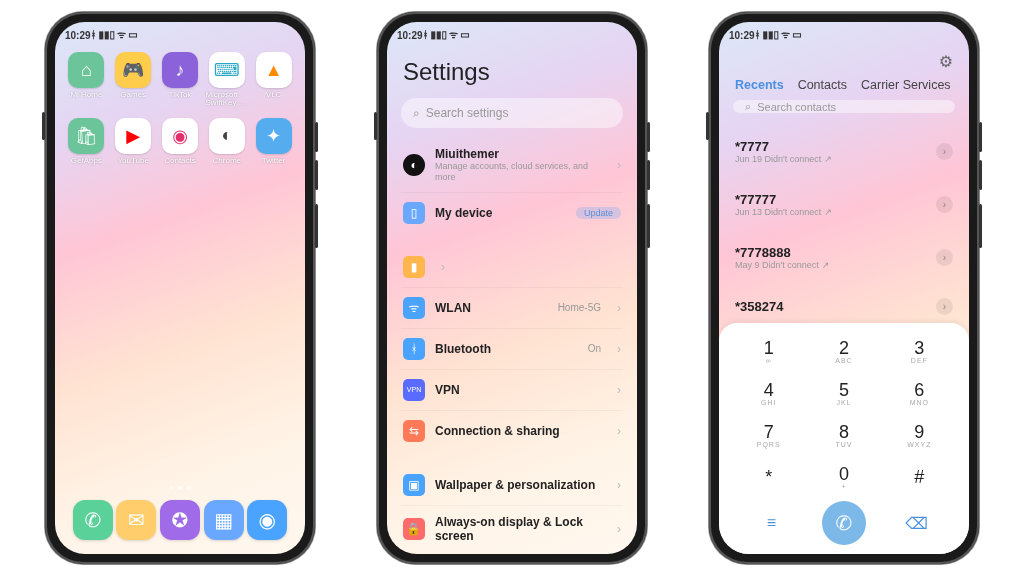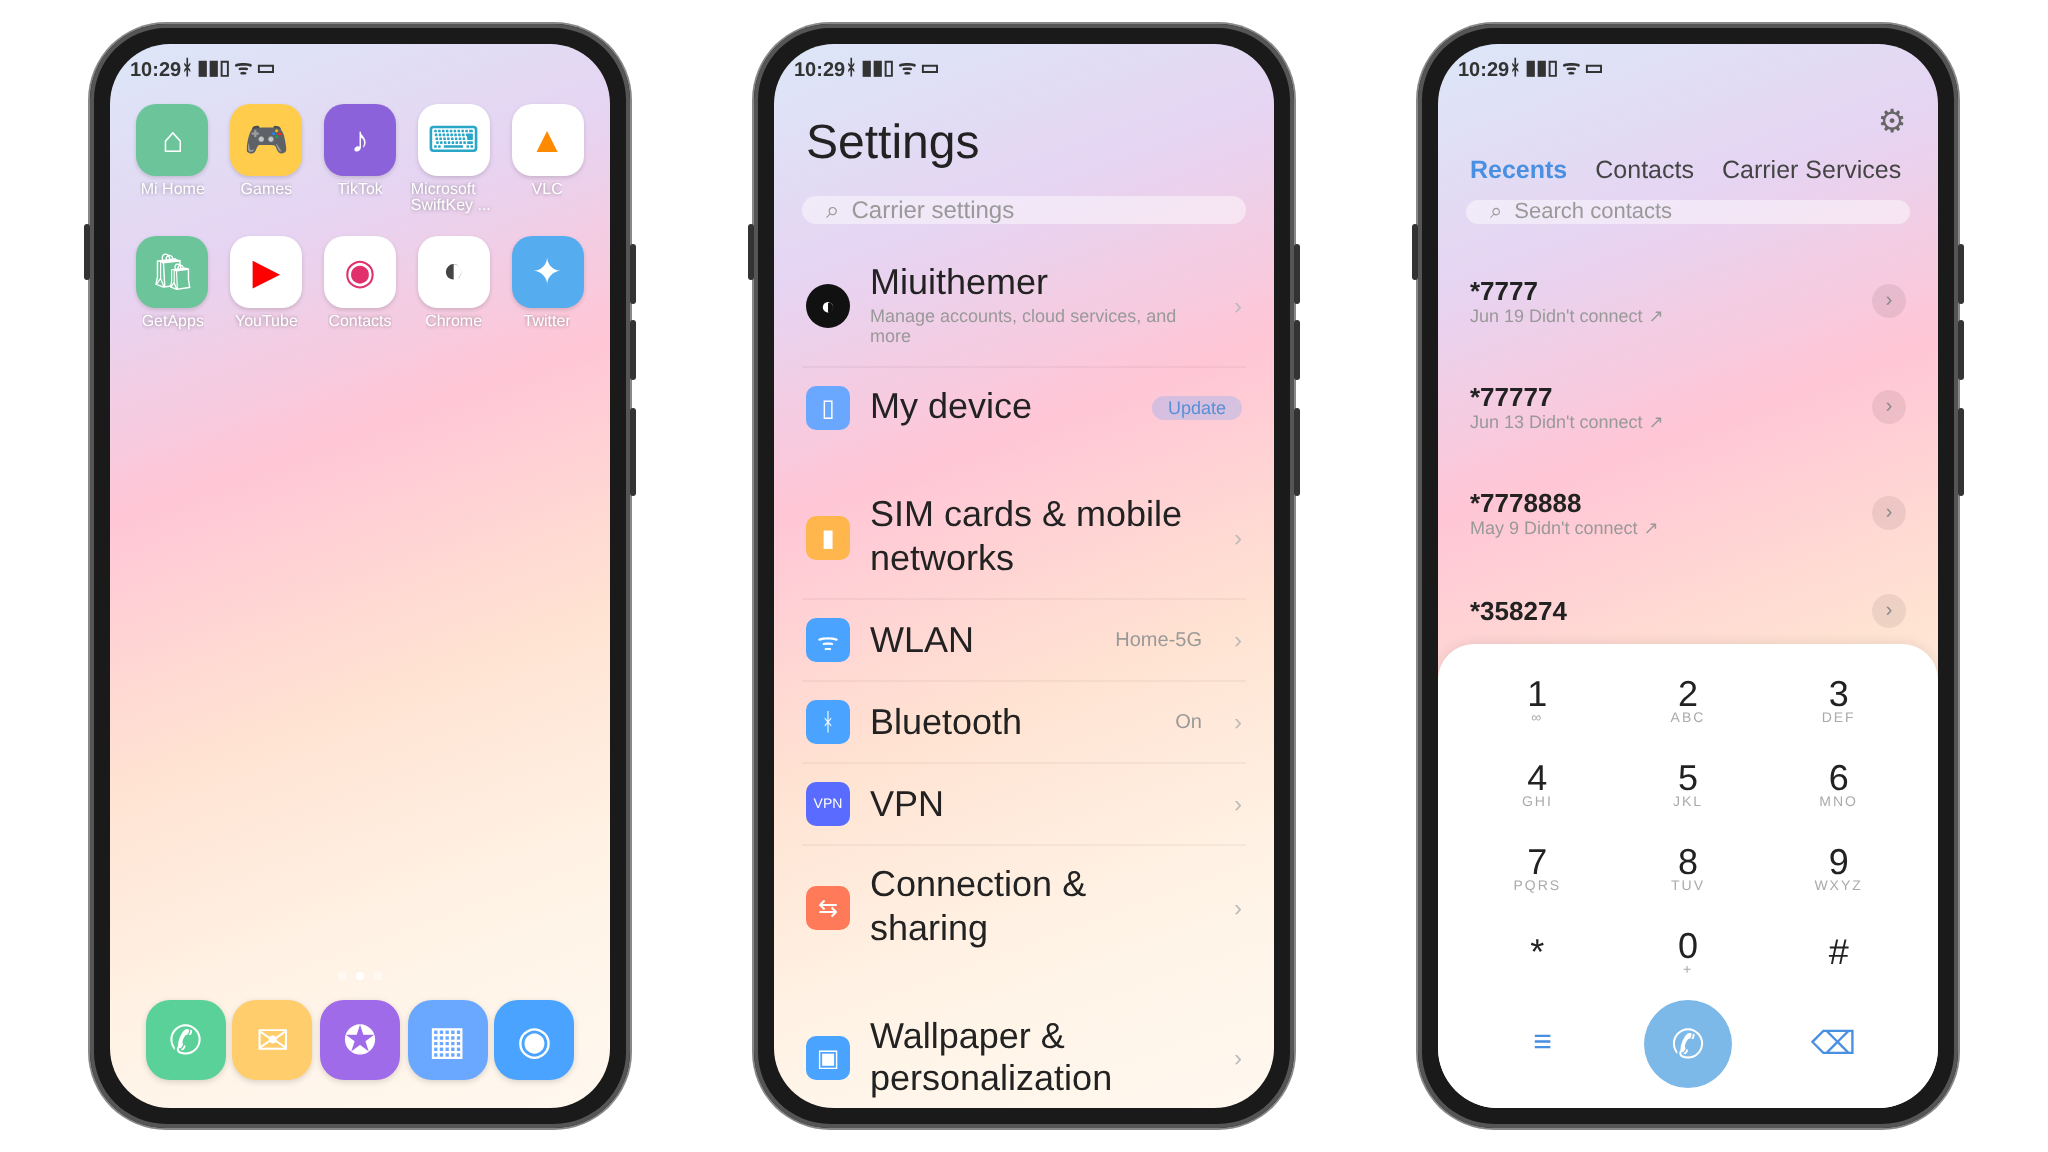--- a/index.html
+++ b/index.html
@@ -82,21 +82,21 @@
   .list { margin-top:10px; display:flex; flex-direction:column; }
   .row {
     display:flex; align-items:center; gap:10px;
     padding:9px 2px;
     border-top:1px solid rgba(0,0,0,0.04);
   }
   .row:first-child { border-top:none; }
   .row .ic { width:22px; height:22px; border-radius:5px; display:flex; align-items:center; justify-content:center; font-size:12px; color:#fff; flex-shrink:0;}
   .row .ic.round { border-radius:50%; }
   .row .txt { flex:1; min-width:0; }
-  .row .primary { font-size:18px; color:#222; line-height:1.2; }
+  .row .primary { font-size:12px; color:#222; line-height:1.2;font-weight:bold; }
   .row .secondary { font-size:9px; color:#999; line-height:1.2; }
   .row .rt { font-size:10px; color:#999; }
   .row .rt.badge { background:rgba(90,160,255,.25); color:#5a8fd6; padding:1px 8px; border-radius:10px; font-size:9px;}
   .row .chev { color:#bbb; font-size:12px; margin-left:6px; }
   .section-gap { height:14px; }
 
   
   .phone-body { flex:1; display:flex; flex-direction:column; overflow:hidden; }
   .top-actions { display:flex; justify-content:flex-end; padding:6px 14px 0 14px; color:#666; }
   .gear { width:18px; height:18px; display:flex; align-items:center; justify-content:center; }
@@ -214,21 +214,21 @@
         <span class="sicon">ᚼ</span>
         <span class="sicon">▮▮▯</span>
         <span class="sicon">ᯤ</span>
         <span class="sicon">▭</span>
       </div>
     </div>
     <div class="settings-body">
       <div class="settings-title">Settings</div>
       <div class="search-pill">
         <span>⌕</span>
-        <span>Carrier settings</span>
+        <span>Search settings</span>
       </div>
       <div class="list">
         <div class="row">
           <div class="ic round" style="background:#111">◐</div>
           <div class="txt">
             <div class="primary">Miuithemer</div>
             <div class="secondary">Manage accounts, cloud services, and more</div>
           </div>
           <div class="chev">›</div>
         </div>
@@ -236,23 +236,20 @@
           <div class="ic" style="background:#6aa8ff">▯</div>
           <div class="txt">
               <div class="primary">My device</div>
             </div>
           <div class="rt badge">Update</div>
         </div>
         <div class="section-gap"></div>
         <div id="settings-list1">
             <div class="row">
               <div class="ic" style="background: rgb(255, 183, 77);">▮</div>
-              <div class="txt">
-                <div class="primary">SIM cards &amp; mobile networks</div>
-              </div>
               <div class="chev">›</div>
             </div>
             <div class="row">
               <div class="ic" style="background: rgb(74, 164, 255);">ᯤ</div>
               <div class="txt">
                 <div class="primary">WLAN</div>
               </div>
               <div class="rt">Home-5G</div>
               <div class="chev">›</div>
             </div>
@@ -283,20 +280,23 @@
         <div id="settings-list2">
             <div class="row">
               <div class="ic" style="background: rgb(74, 164, 255);">▣</div>
               <div class="txt">
                 <div class="primary">Wallpaper &amp; personalization</div>
               </div>
               <div class="chev">›</div>
             </div>
             <div class="row">
               <div class="ic" style="background: rgb(255, 107, 107);">🔒</div>
+              <div class="txt">
+                <div class="primary">Always-on display &amp; Lock screen</div>
+              </div>
               <div class="chev">›</div>
             </div>
           </div>
       </div>
     </div>
   </div>
 </div>
 
 <div class="phone">
   <div class="edge l1"></div>

